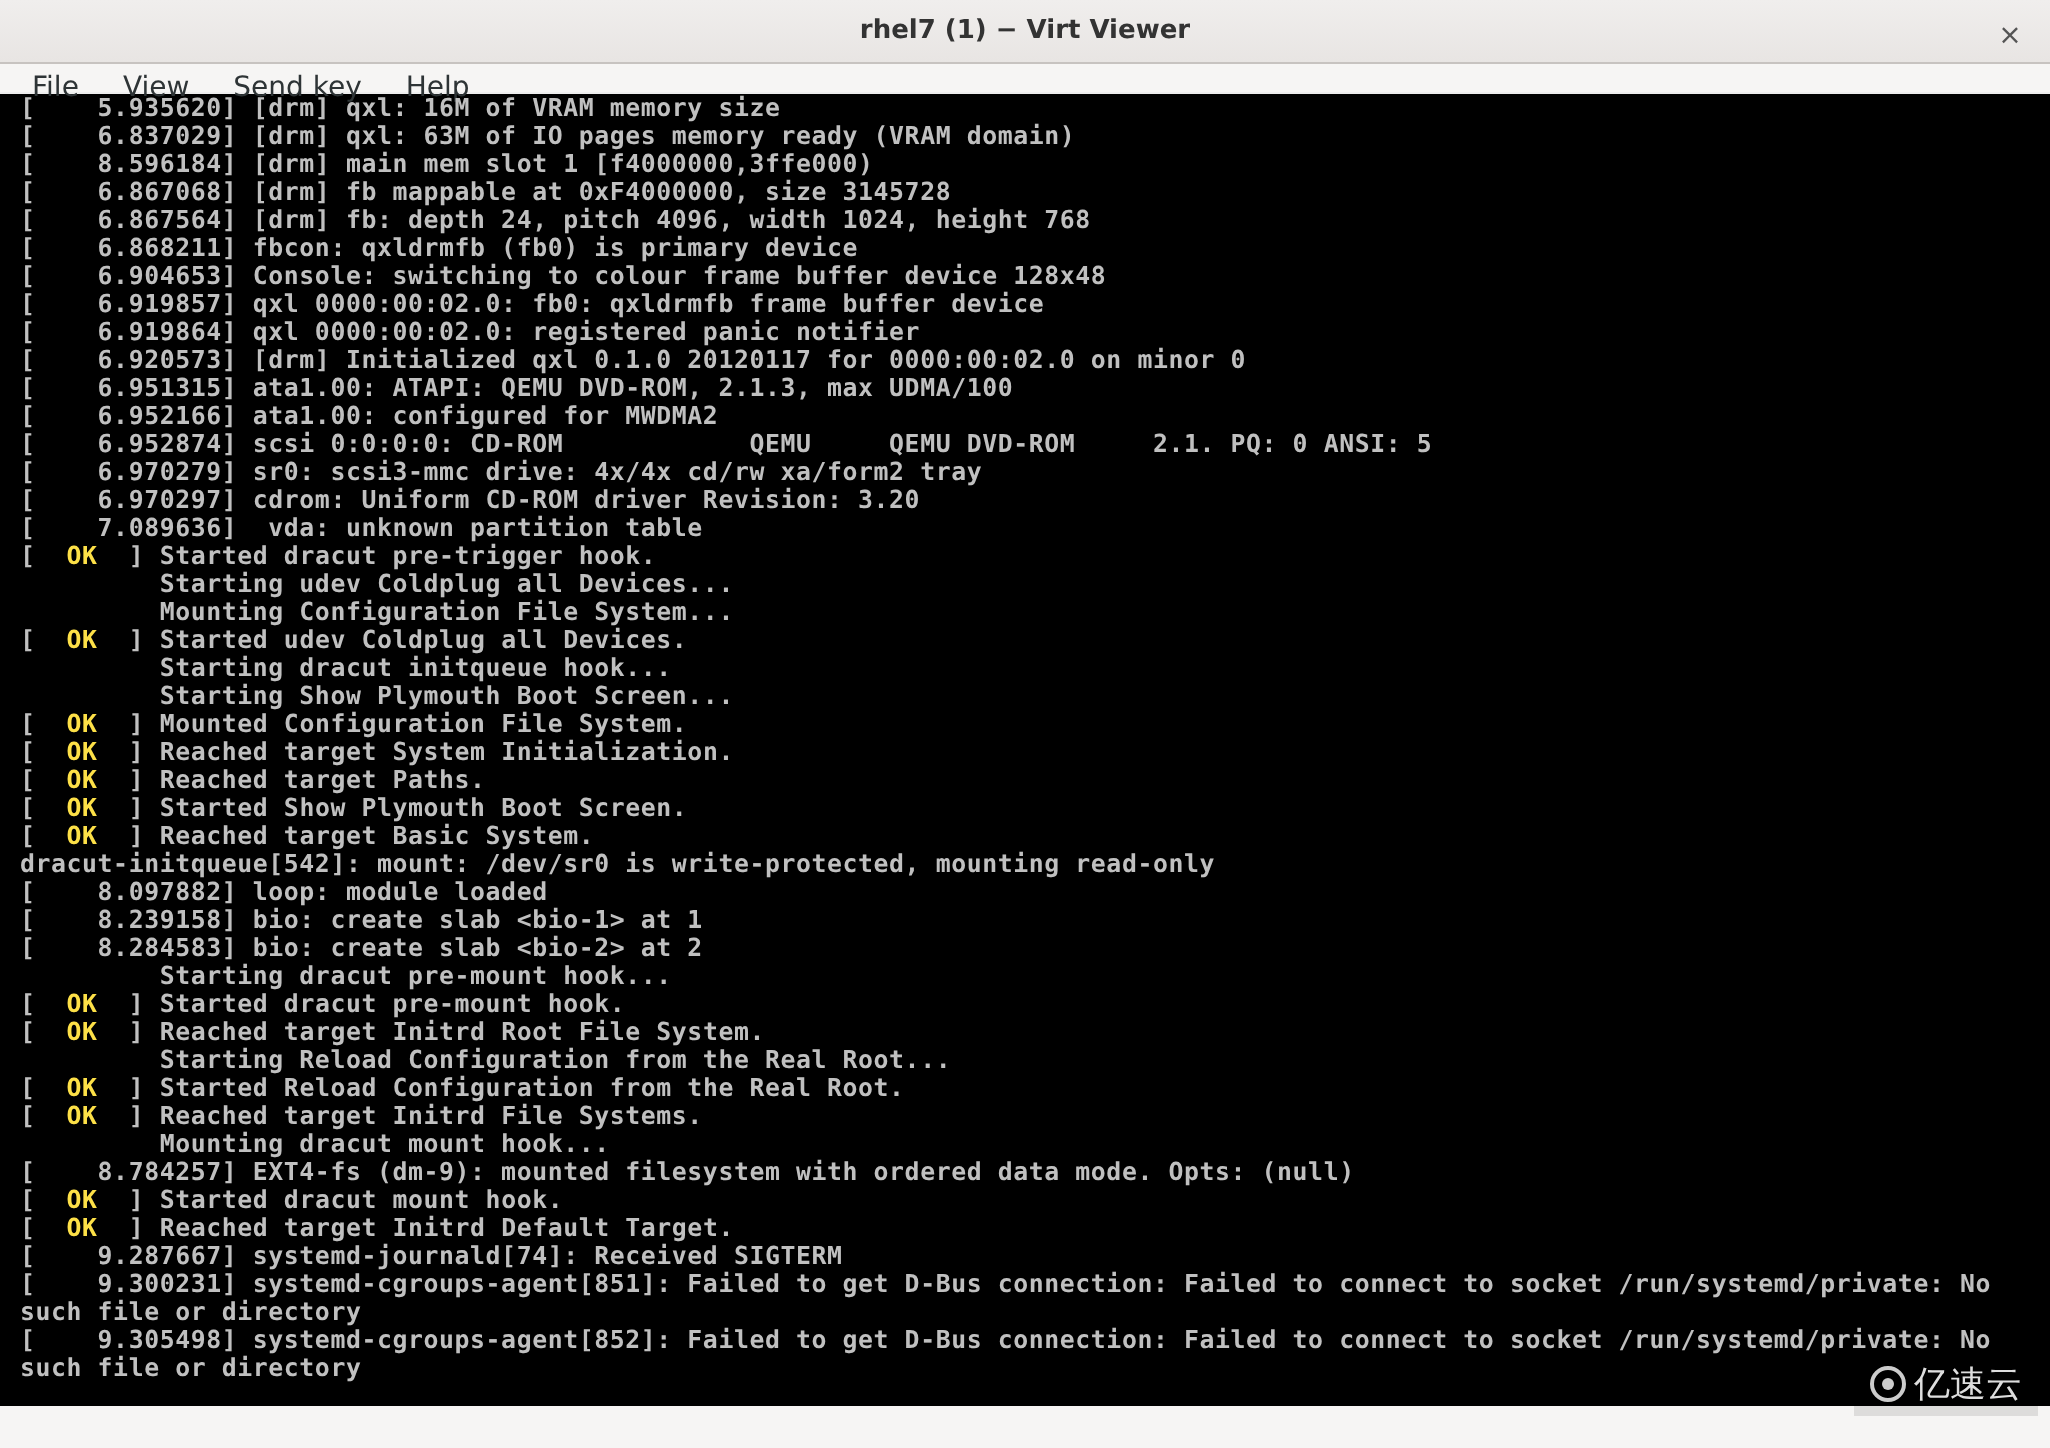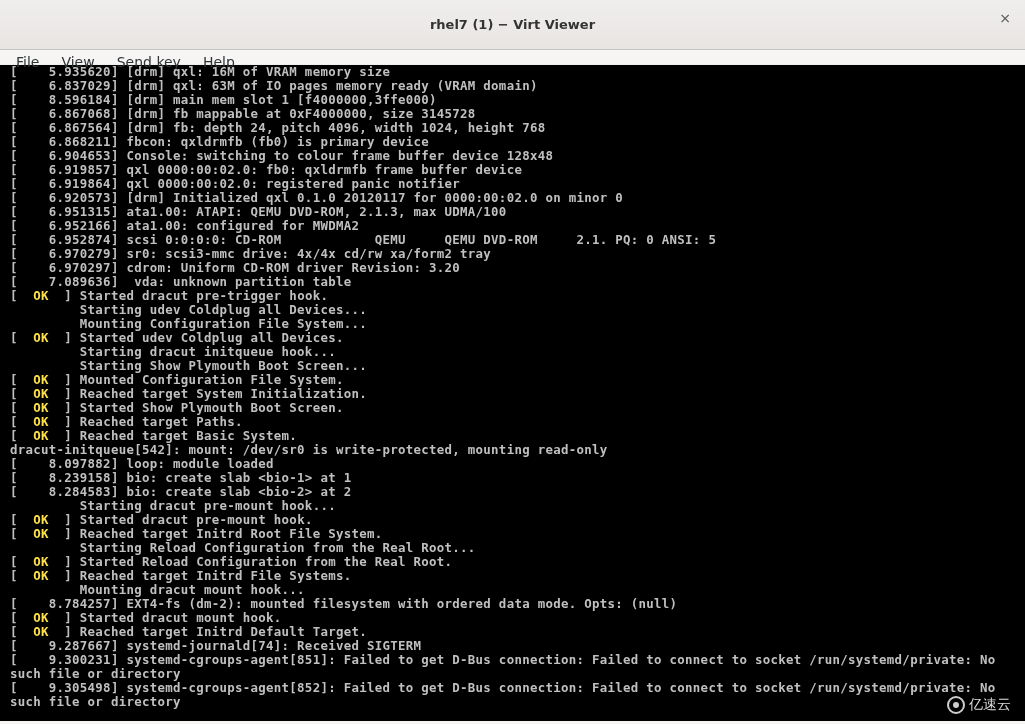--- a/index.html
+++ b/index.html
@@ -5,21 +5,21 @@
     * { margin: 0; padding: 0; box-sizing: border-box; }
     body {
       width: 1025px;
       height: 724px;
       font-family: "DejaVu Sans", Cantarell, sans-serif;
       background: #f6f5f4;
       overflow: hidden;
       position: relative;
     }
     .titlebar {
-      height: 50px;
+      height: 32px;
       background: linear-gradient(to bottom, #f0eeed 0%, #e8e5e3 100%);
       border-bottom: 1px solid #c7c3c0;
       display: flex;
       align-items: center;
       justify-content: center;
       position: relative;
     }
     .titlebar-title {
       font-weight: 600;
       font-size: 13px;
@@ -61,22 +61,22 @@
       letter-spacing: 0.3px;
       padding-left: 10px;
       height: 656px;
       overflow: hidden;
     }
     .term-line { white-space: pre; font-weight: 600; }
     .ok { color: #fde047; }
     .watermark {
       position: absolute;
       right: 6px;
-      bottom: 6px;
-      font-size: 14px;
+      bottom: 16px;
+      font-size: 18px;
       color: #ddd;
       font-weight: 500;
       background: rgba(0,0,0,0.1);
       padding: 4px 8px;
       pointer-events: none;
       display: flex;
       align-items: center;
       gap: 4px;
     }
     .wm-circle {
@@ -121,35 +121,35 @@
     <div class="term-line">[    6.970297] cdrom: Uniform CD-ROM driver Revision: 3.20</div>
     <div class="term-line">[    7.089636]  vda: unknown partition table</div>
     <div class="term-line">[  <span class="ok">OK</span>  ] Started dracut pre-trigger hook.</div>
     <div class="term-line">         Starting udev Coldplug all Devices...</div>
     <div class="term-line">         Mounting Configuration File System...</div>
     <div class="term-line">[  <span class="ok">OK</span>  ] Started udev Coldplug all Devices.</div>
     <div class="term-line">         Starting dracut initqueue hook...</div>
     <div class="term-line">         Starting Show Plymouth Boot Screen...</div>
     <div class="term-line">[  <span class="ok">OK</span>  ] Mounted Configuration File System.</div>
     <div class="term-line">[  <span class="ok">OK</span>  ] Reached target System Initialization.</div>
+    <div class="term-line">[  <span class="ok">OK</span>  ] Reached target Paths.</div>
     <div class="term-line">[  <span class="ok">OK</span>  ] Started Show Plymouth Boot Screen.</div>
-    <div class="term-line">[  <span class="ok">OK</span>  ] Reached target Paths.</div>
     <div class="term-line">[  <span class="ok">OK</span>  ] Reached target Basic System.</div>
     <div class="term-line">dracut-initqueue[542]: mount: /dev/sr0 is write-protected, mounting read-only</div>
     <div class="term-line">[    8.097882] loop: module loaded</div>
     <div class="term-line">[    8.239158] bio: create slab &lt;bio-1&gt; at 1</div>
     <div class="term-line">[    8.284583] bio: create slab &lt;bio-2&gt; at 2</div>
     <div class="term-line">         Starting dracut pre-mount hook...</div>
     <div class="term-line">[  <span class="ok">OK</span>  ] Started dracut pre-mount hook.</div>
     <div class="term-line">[  <span class="ok">OK</span>  ] Reached target Initrd Root File System.</div>
     <div class="term-line">         Starting Reload Configuration from the Real Root...</div>
     <div class="term-line">[  <span class="ok">OK</span>  ] Started Reload Configuration from the Real Root.</div>
     <div class="term-line">[  <span class="ok">OK</span>  ] Reached target Initrd File Systems.</div>
     <div class="term-line">         Mounting dracut mount hook...</div>
-    <div class="term-line">[    8.784257] EXT4-fs (dm-2): mounted filesystem with ordered data mode. Opts: (null)</div>
+    <div class="term-line">[    8.784257] EXT4-fs (dm-9): mounted filesystem with ordered data mode. Opts: (null)</div>
     <div class="term-line">[  <span class="ok">OK</span>  ] Started dracut mount hook.</div>
     <div class="term-line">[  <span class="ok">OK</span>  ] Reached target Initrd Default Target.</div>
     <div class="term-line">[    9.287667] systemd-journald[74]: Received SIGTERM</div>
     <div class="term-line">[    9.300231] systemd-cgroups-agent[851]: Failed to get D-Bus connection: Failed to connect to socket /run/systemd/private: No</div>
     <div class="term-line">such file or directory</div>
     <div class="term-line">[    9.305498] systemd-cgroups-agent[852]: Failed to get D-Bus connection: Failed to connect to socket /run/systemd/private: No</div>
     <div class="term-line">such file or directory</div>
   </div>
 
 <div class="watermark">

